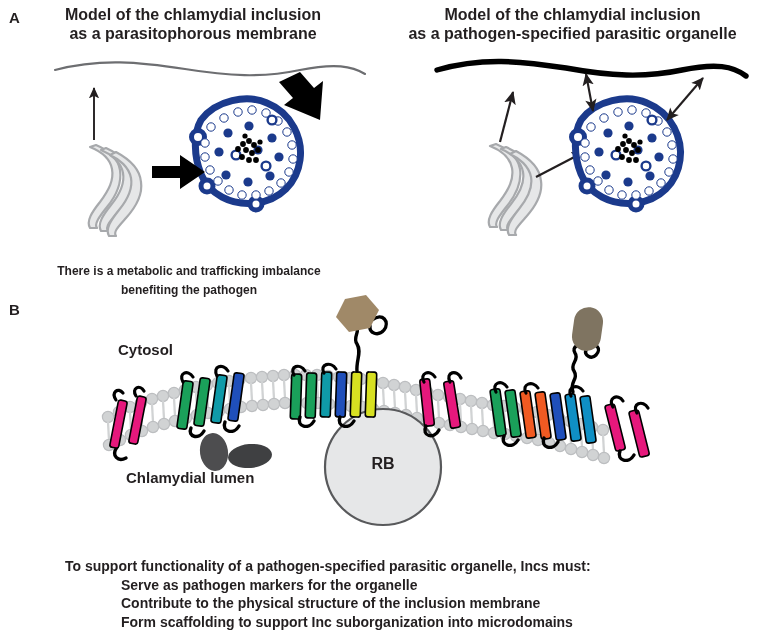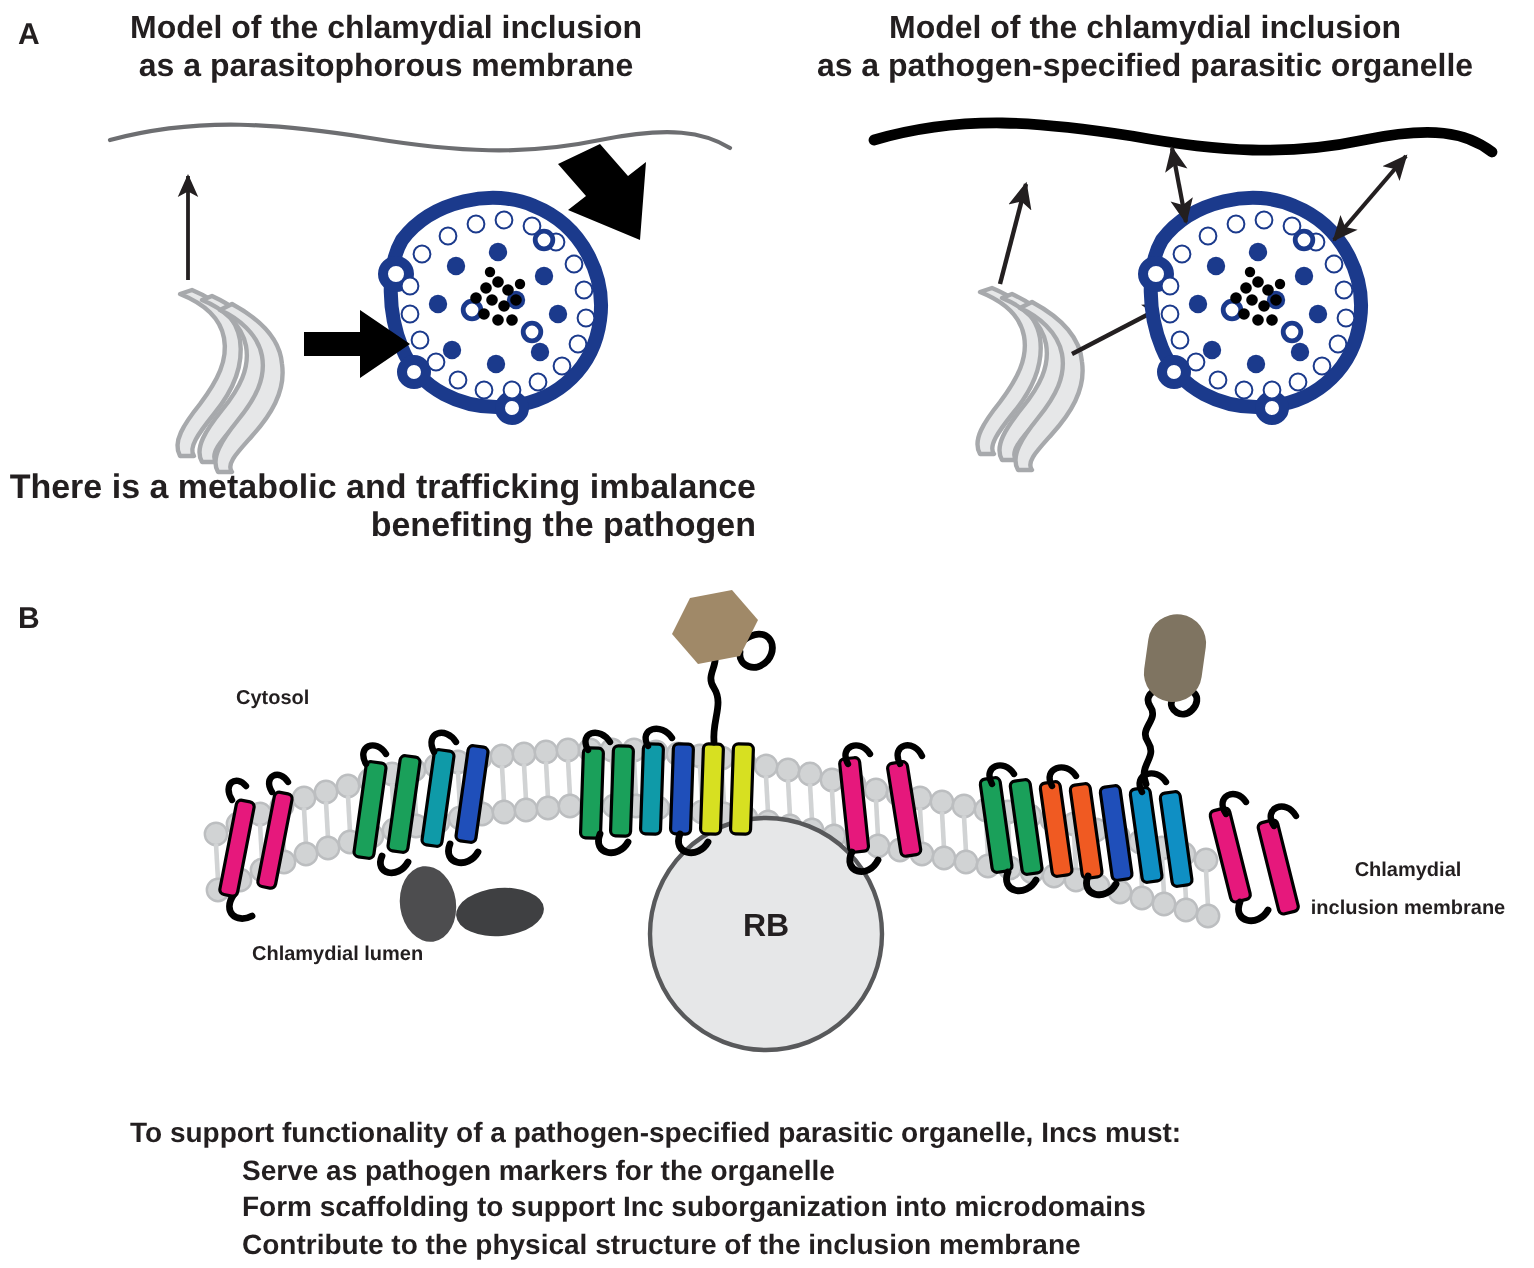--- a/index.html
+++ b/index.html
@@ -2,23 +2,23 @@
 <html><head>
 <meta charset="utf-8">
 <style>
   html,body{margin:0;padding:0;background:#ffffff;}
   body{width:767px;height:634px;position:relative;overflow:hidden;
        font-family:"Liberation Sans","DejaVu Sans",sans-serif;color:#231f20;}
   .fig{position:absolute;inset:0;}
   .panel-letter{position:absolute;font-weight:bold;font-size:15px;color:#231f20;letter-spacing:0;}
   .title{position:absolute;text-align:center;font-weight:bold;font-size:16px;
          line-height:19px;color:#231f20;}
-  .caption{position:absolute;text-align:right;font-weight:bold;font-size:17px;
-           line-height:19px;color:#231f20;}
-  .diagLabel{position:absolute;font-weight:bold;font-size:10px;color:#231f20;line-height:19px;}
+  .caption{position:absolute;text-align:center;font-weight:bold;font-size:12px;
+           line-height:19px;color:#231f20;margin-top:28px;}
+  .diagLabel{position:absolute;font-weight:bold;font-size:15px;color:#231f20;line-height:19px;}
   .bodyblock{position:absolute;font-weight:bold;font-size:14px;line-height:18.5px;color:#231f20;}
   .bodyblock .lead{display:block;}
   .bodyblock .bullet{display:block;padding-left:56px;}
   svg{display:block;}
   .svgroot{position:absolute;left:0;top:0;}
 </style>
 </head>
 <body>
 
 <div class="fig">
@@ -461,26 +461,22 @@
 
   <div class="panel-letter" style="left:9px;top:301px;">B</div>
 
   <div class="diagLabel" style="left:118px;top:340px;">Cytosol</div>
 
   <div class="diagLabel" style="left:126px;top:468px;">Chlamydial lumen</div>
 
   <div style="position:absolute;left:345px;top:455px;width:76px;text-align:center;
               font-weight:bold;font-size:16px;color:#231f20;">RB</div>
 
-  <div class="diagLabel" style="left:641px;top:426px;width:126px;text-align:center;">
-    <span>Chlamydial</span><br>
-    <span>inclusion membrane</span>
-  </div>
 
   <div class="bodyblock" style="left:65px;top:536px;width:660px;margin-top:21px;">
     <span class="lead">To support functionality of a pathogen-specified parasitic organelle, Incs must:</span>
     <span class="bullet">Serve as pathogen markers for the organelle</span>
+    <span class="bullet">Contribute to the physical structure of the inclusion membrane</span>
     <span class="bullet">Form scaffolding to support Inc suborganization into microdomains</span>
-    <span class="bullet">Contribute to the physical structure of the inclusion membrane</span>
     <span class="bullet">Recruit host machinery</span>
   </div>
 
 </div>
 
 </body></html>

